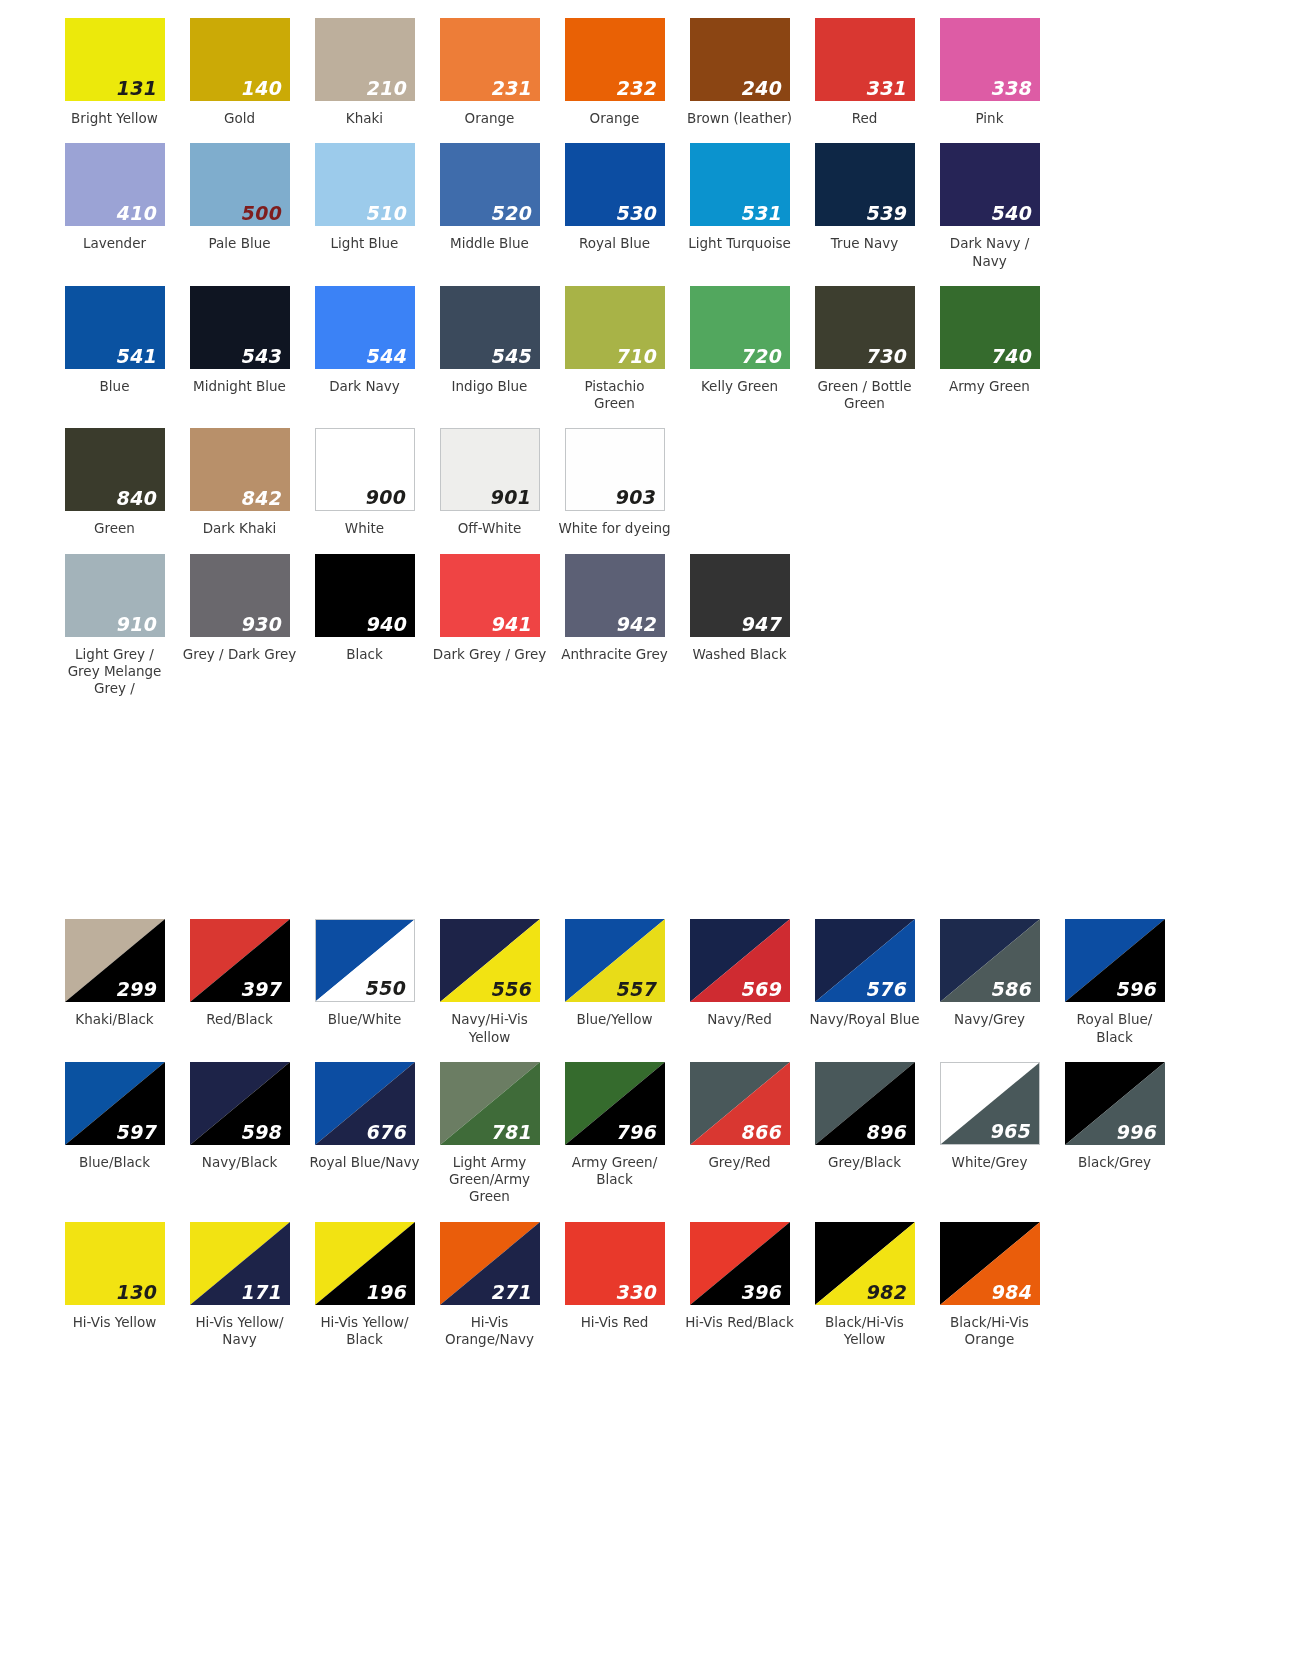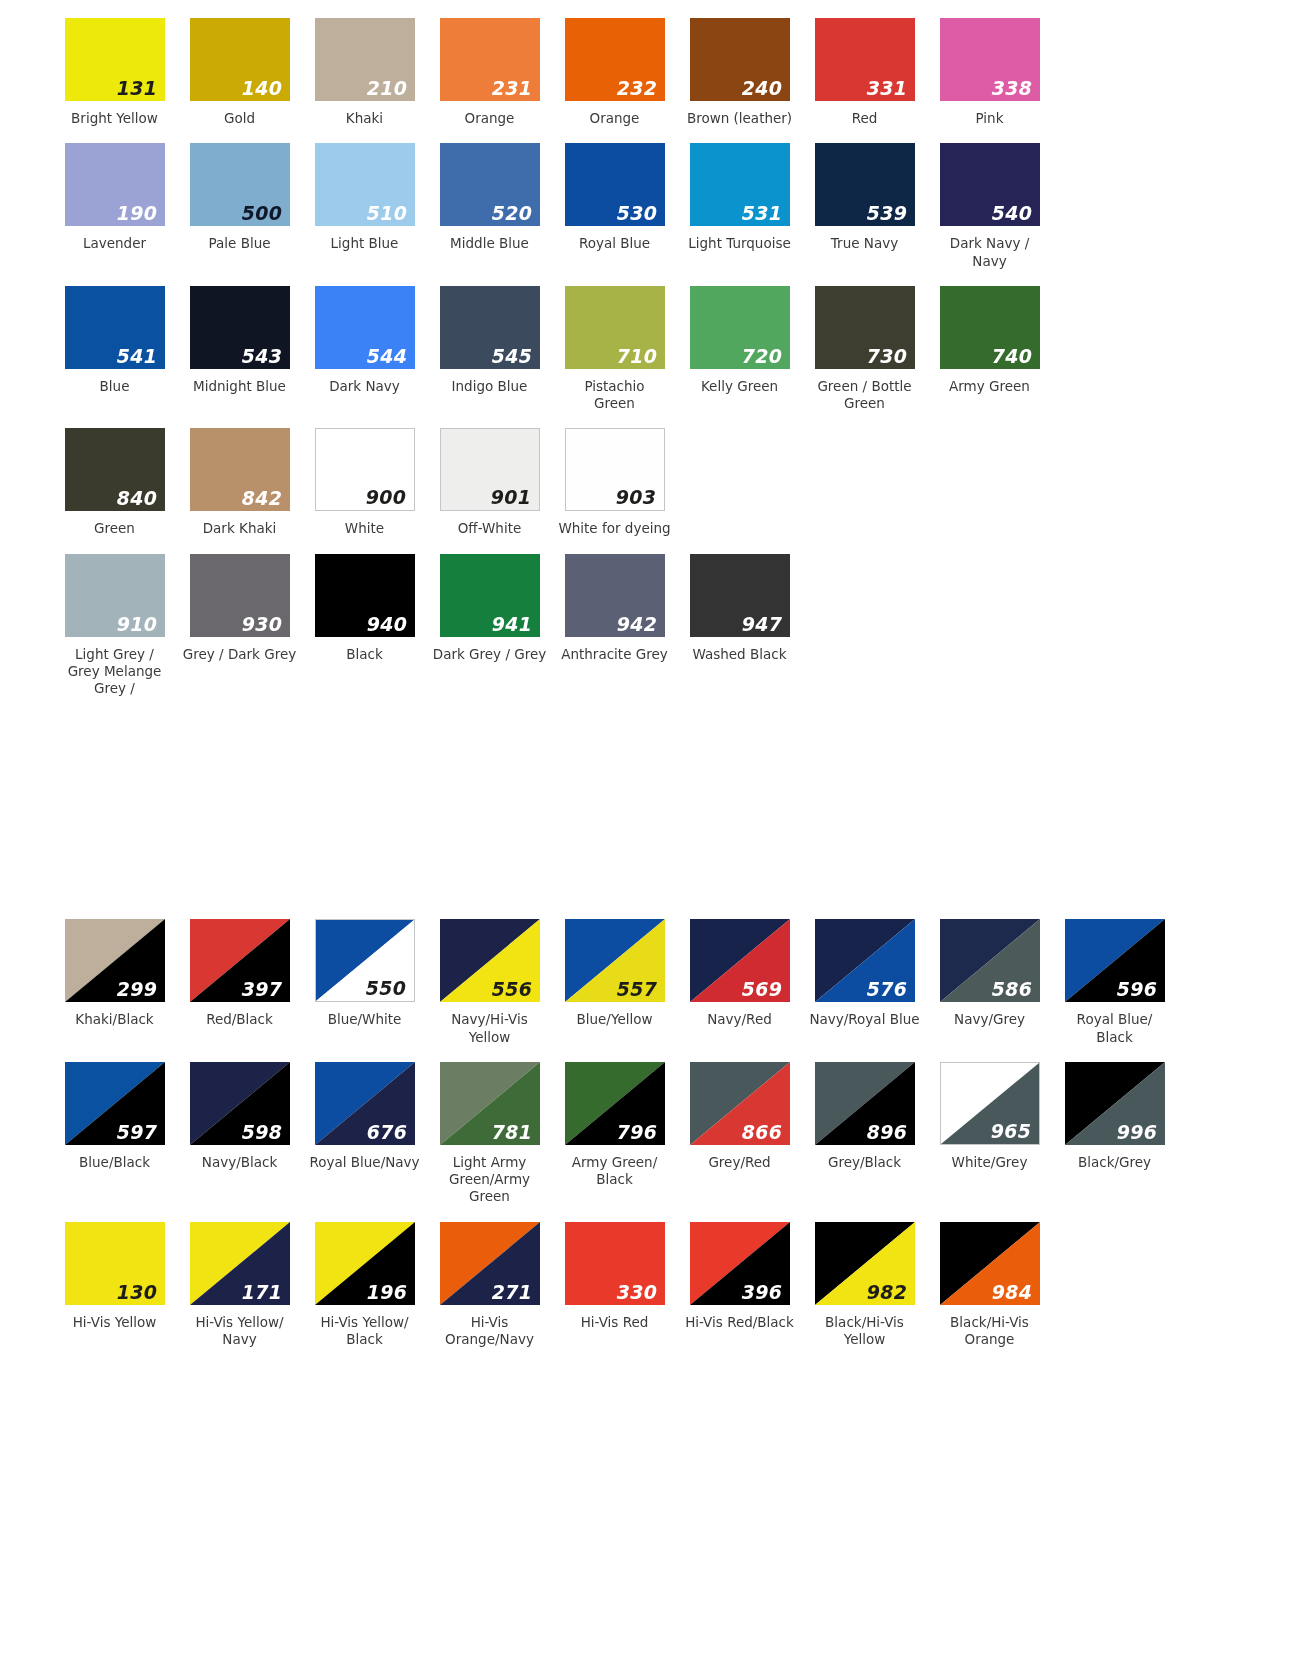--- a/index.html
+++ b/index.html
@@ -139,27 +139,27 @@
           <div class="cell">
             <div class="swatch" style="background: rgb(221, 92, 165);">
               <span class="num" style="color: rgb(255, 255, 255);">338</span>
             </div>
             <div class="label">Pink</div>
           </div>
         </div>
         <div class="row">
           <div class="cell">
             <div class="swatch" style="background: rgb(155, 163, 213);">
-              <span class="num" style="color: rgb(255, 255, 255);">190</span>
+              <span class="num" style="color: rgb(255, 255, 255);">410</span>
             </div>
             <div class="label">Lavender</div>
           </div>
           <div class="cell">
             <div class="swatch" style="background: rgb(127, 173, 205);">
-              <span class="num" style="color: #0f172a;">500</span>
+              <span class="num" style="color: #7f1d1d;">500</span>
             </div>
             <div class="label">Pale Blue</div>
           </div>
           <div class="cell">
             <div class="swatch" style="background: rgb(156, 203, 235);">
               <span class="num" style="color: rgb(255, 255, 255);">510</span>
             </div>
             <div class="label">Light Blue</div>
           </div>
           <div class="cell">
@@ -293,21 +293,21 @@
             </div>
             <div class="label">Grey / Dark Grey</div>
           </div>
           <div class="cell">
             <div class="swatch" style="background: rgb(0, 0, 0);">
               <span class="num" style="color: rgb(255, 255, 255);">940</span>
             </div>
             <div class="label">Black</div>
           </div>
           <div class="cell">
-            <div class="swatch" style="background: #15803d;">
+            <div class="swatch" style="background: #ef4444;">
               <span class="num" style="color: rgb(255, 255, 255);">941</span>
             </div>
             <div class="label">Dark Grey / Grey</div>
           </div>
           <div class="cell">
             <div class="swatch" style="background: rgb(92, 96, 117);">
               <span class="num" style="color: rgb(255, 255, 255);">942</span>
             </div>
             <div class="label">Anthracite Grey</div>
           </div>

